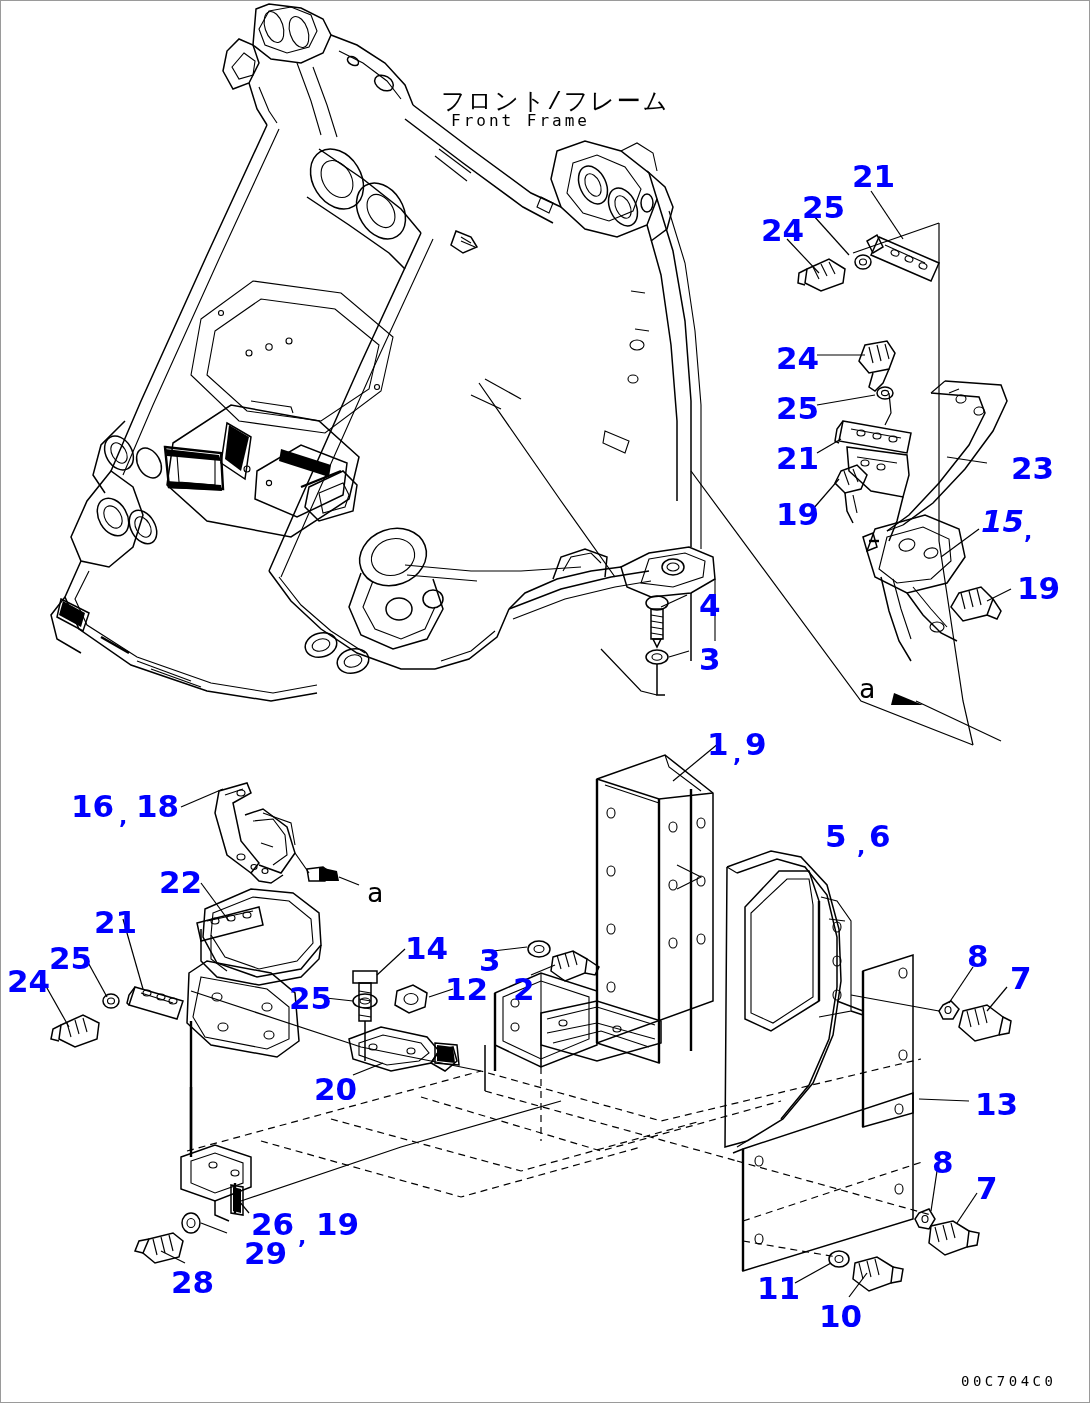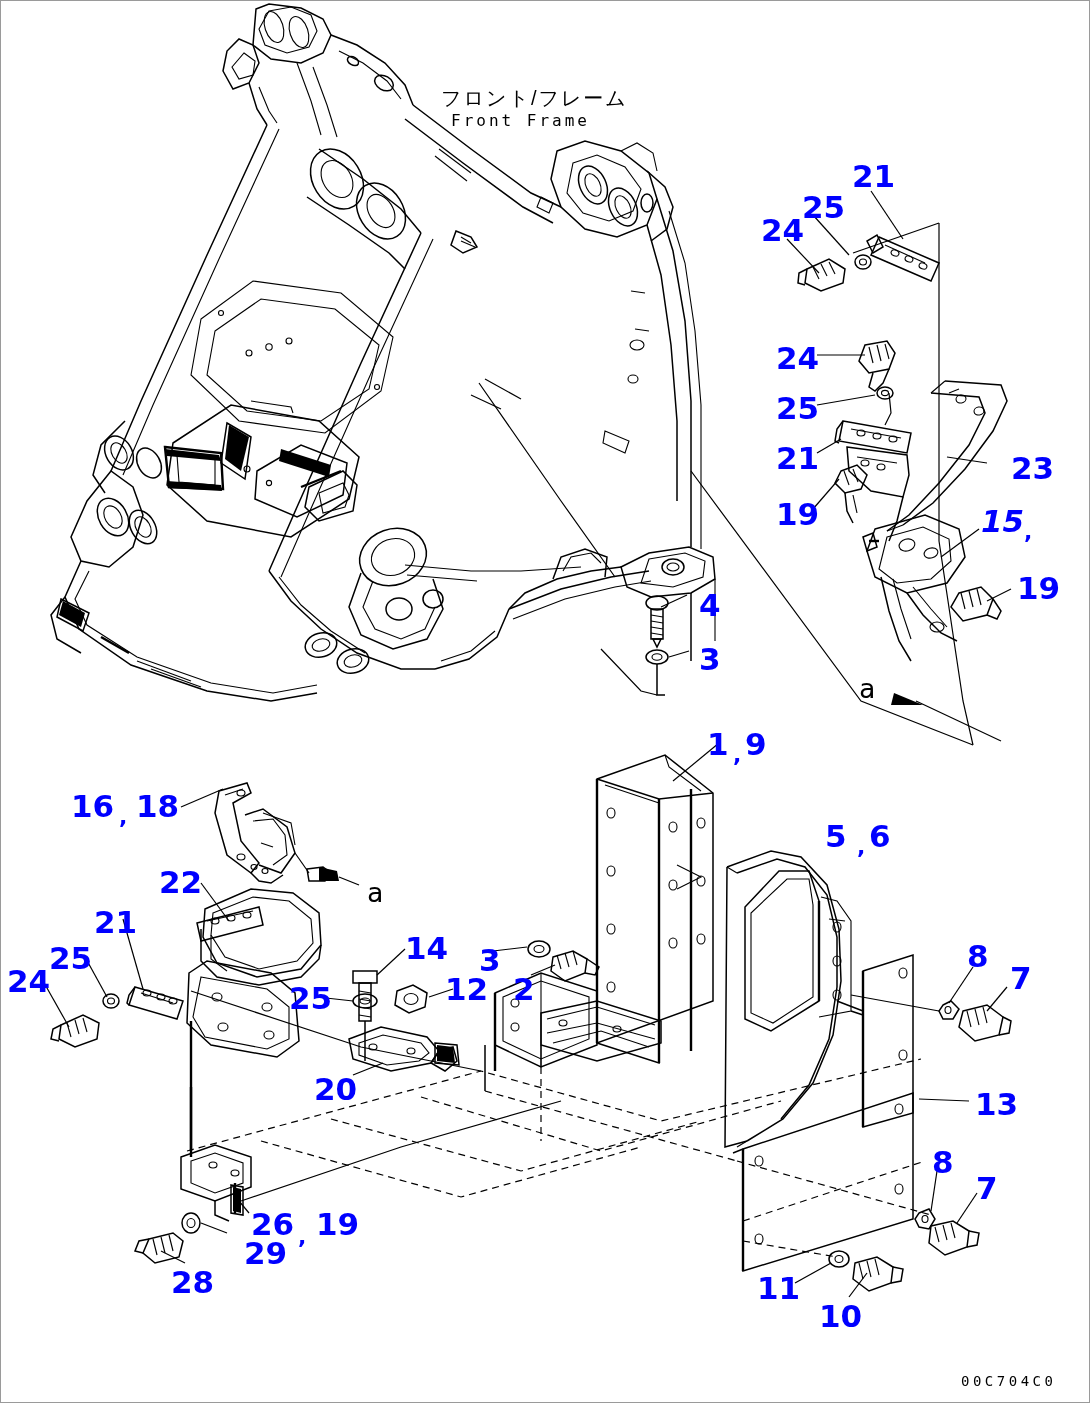--- a/index.html
+++ b/index.html
@@ -48,22 +48,22 @@
     position: absolute;
     color: #000000;
     font-family: "DejaVu Sans Mono", monospace;
     font-size: 27px;
     line-height: 1;
     font-weight: 400;
   }
   .title-jp {
     position: absolute;
     color: #000000;
-    font-family: Liberation Sans, sans-serif;
-    font-size: 20px;
+    font-family: Liberation Mono, monospace;
+    font-size: 24px;
     letter-spacing: 2px;
     white-space: nowrap;
   }
   .title-en {
     position: absolute;
     color: #000000;
     font-family: "DejaVu Sans Mono", monospace;
     font-size: 16px;
     letter-spacing: 3px;
     white-space: nowrap;

